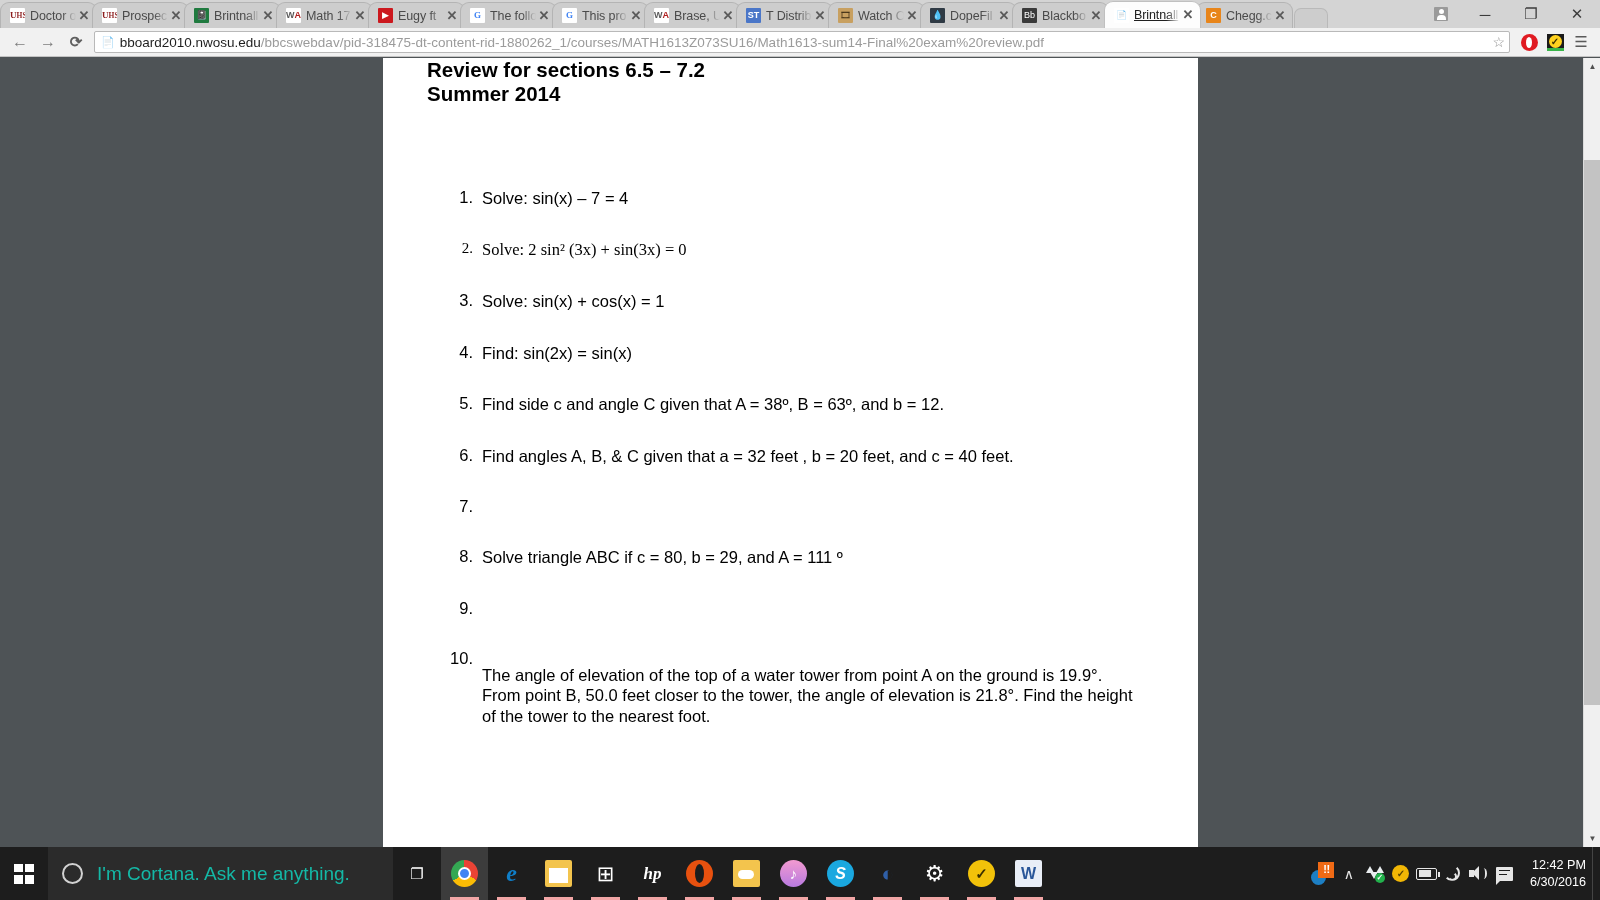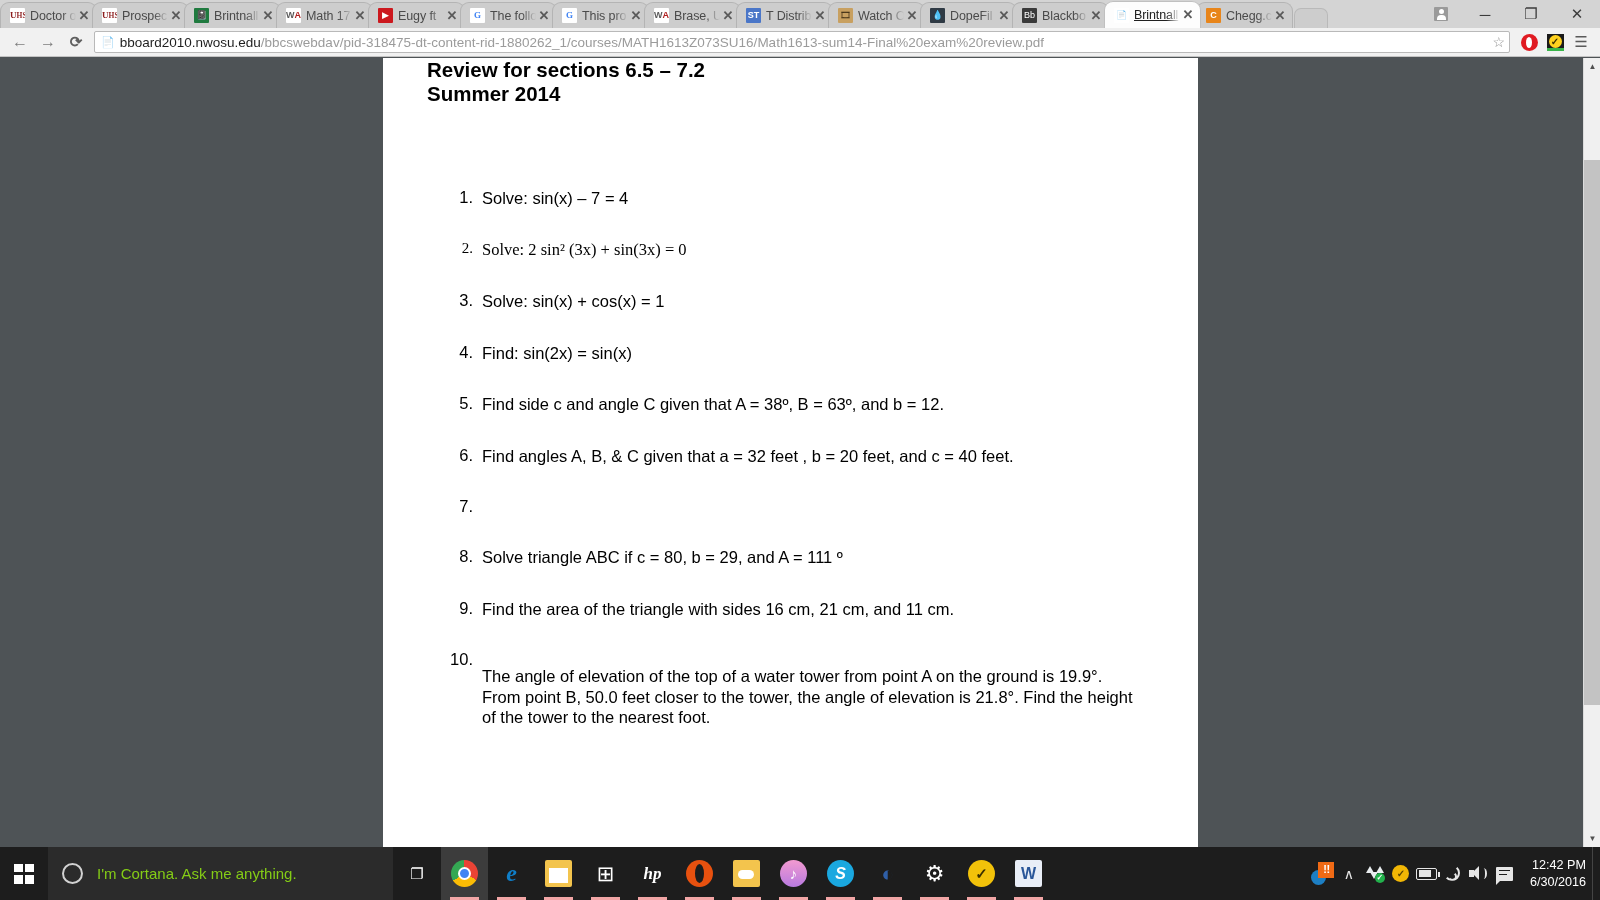--- a/index.html
+++ b/index.html
@@ -141,21 +141,21 @@
              background: #1d1d1d; display: flex; align-items: center; }
   .startbtn { width: 48px; height: 53px; display: flex; align-items: center;
               justify-content: center; }
   .winlogo { width: 20px; height: 20px; display: grid; grid-template-columns: 1fr 1fr;
              grid-template-rows: 1fr 1fr; gap: 2.2px; }
   .winlogo span { background: #fff; display: block; }
   .cortana { width: 345px; height: 53px; background: #2b2b2b; display: flex;
              align-items: center; padding-left: 14px; }
   .cortana .ring { width: 21px; height: 21px; border: 2.3px solid #d2d2d2;
                    border-radius: 50%; flex: none; }
-  .cortana .ctext { color: #84cc16; font-size: 15px; margin-left: 14px;
+  .cortana .ctext { color: #14b8a6; font-size: 19px; margin-left: 14px;
                     white-space: nowrap; }
   .taskview { width: 48px; height: 53px; display: flex; align-items: center;
               justify-content: center; color: #fff; font-size: 15px; }
   .tbicons { display: flex; align-items: center; height: 53px; }
   .tbitem { width: 47px; height: 53px; display: flex; align-items: center;
             justify-content: center; position: relative; }
   .tbitem.active { background: #3c3c3c; }
   .tbitem .glyph { width: 27px; height: 27px; display: flex; align-items: center;
                    justify-content: center; font-size: 18px; border-radius: 2px; }
   .tbitem .underline { position: absolute; bottom: 0; left: 9px; width: 29px; height: 3px;
@@ -327,21 +327,20 @@
           </li>
           <li>
             <span class="num">7.</span>
           </li>
           <li>
             <span class="num">8.</span>
             <span class="body">Solve triangle ABC if c = 80, b = 29, and A = 111 º</span>
           </li>
           <li>
             <span class="num">9.</span>
-            <span class="body">Find the area of the triangle with sides 16 cm,  21 cm,  and 11 cm.</span>
           </li>
           <li class="wide">
             <span class="num">10.</span>
             <span class="body">The angle of elevation of the top of a water tower from point A on the ground is 19.9°.  From point B, 50.0 feet closer to the tower, the angle of elevation is 21.8°.  Find the height of the tower to the nearest foot.</span>
           </li>
         </ol>
       </div>
     </div>
   </div>
 

